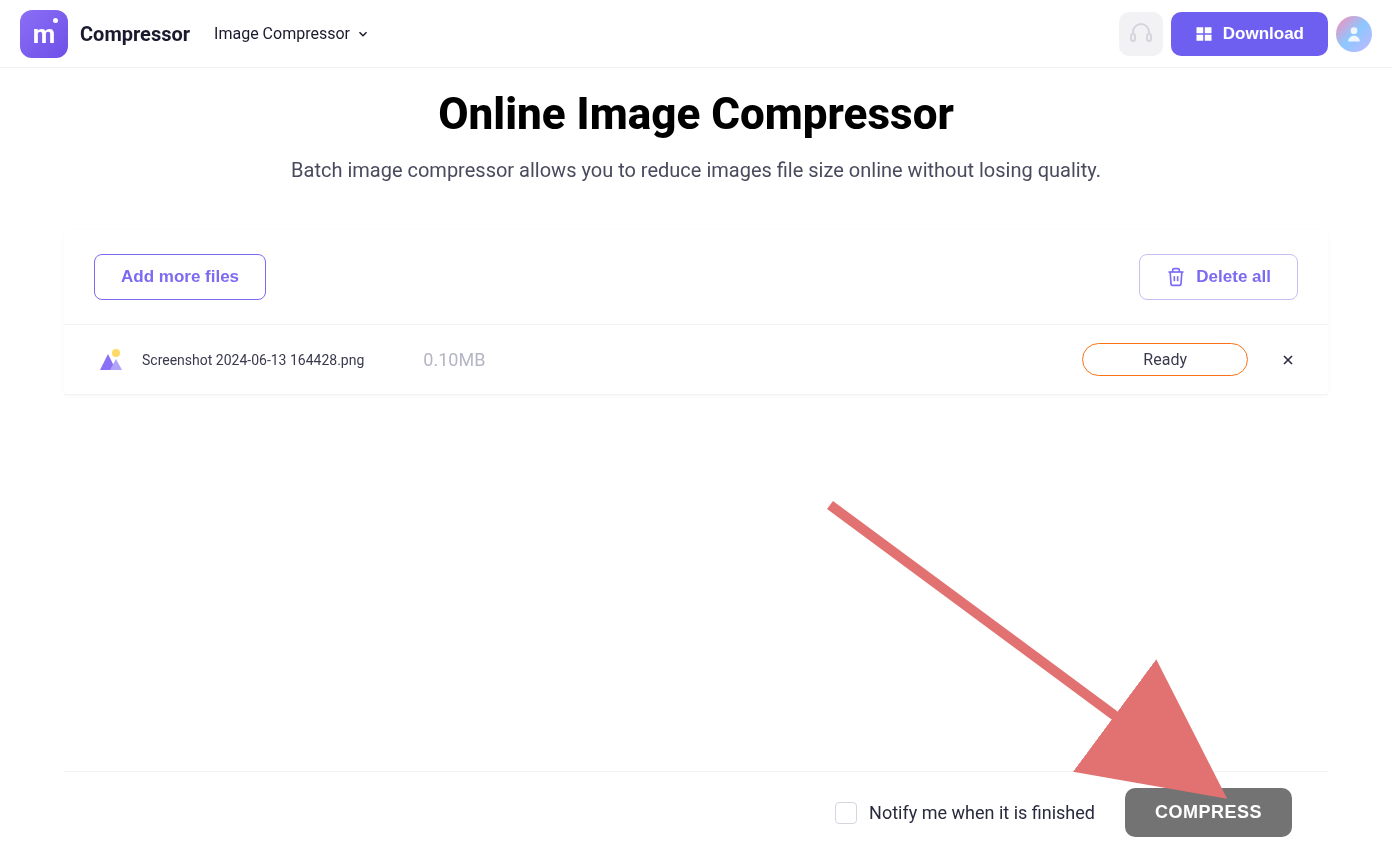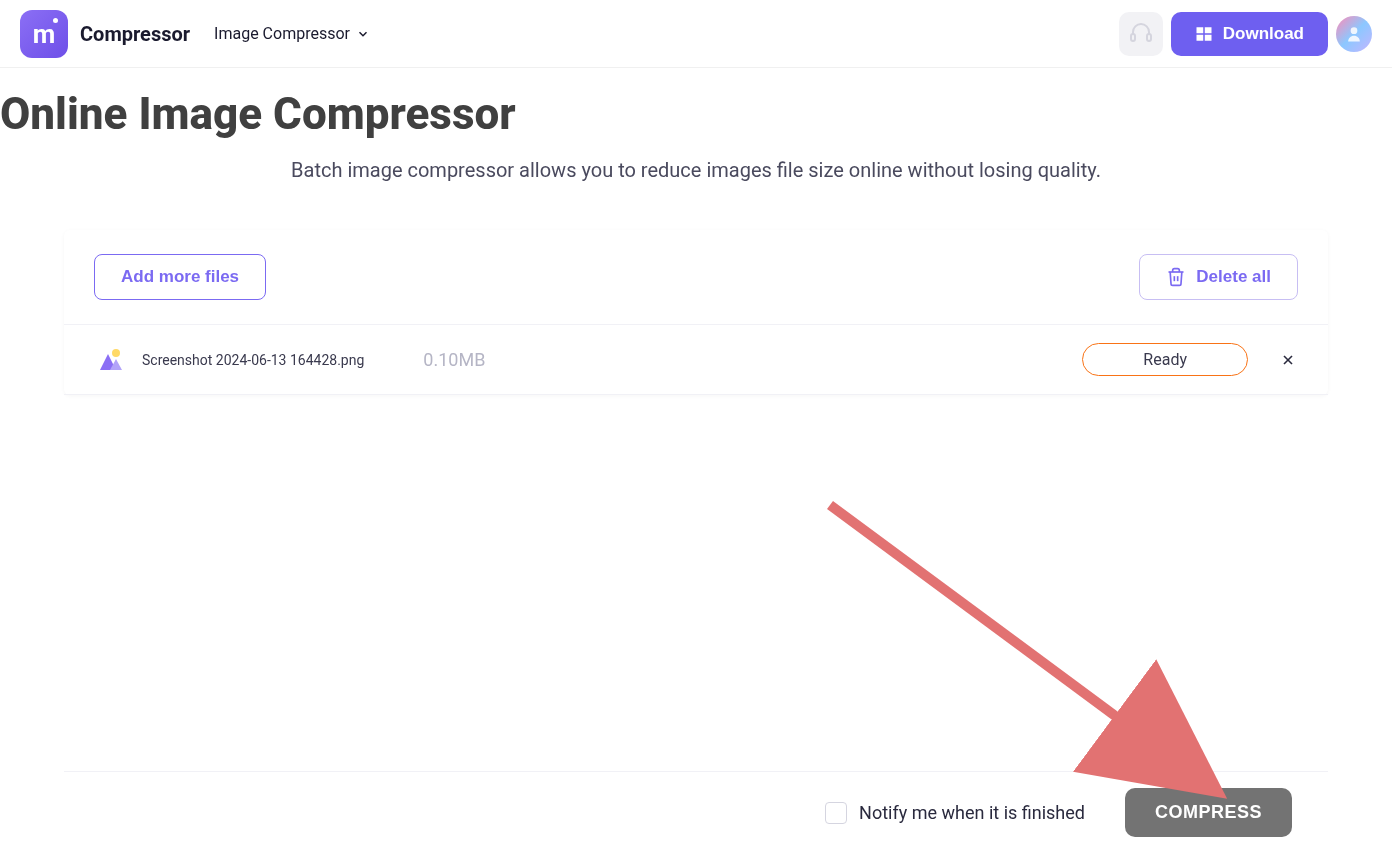--- a/index.html
+++ b/index.html
@@ -113,24 +113,24 @@
       justify-content: center;
       cursor: pointer;
     }
     .avatar-inner {
       width: 20px;
       height: 20px;
       color: white;
       opacity: 0.85;
     }
     .page-title {
-      text-align: left;
+      text-align: center;
       font-size: 44px;
       font-weight: 800;
-      color: #404040;
+      color: #000000;
       margin-top: 20px;
     }
     .page-subtitle {
       text-align: center;
       font-size: 20px;
       color: #4a4a5e;
       margin-top: 18px;
     }
     .panel {
       margin: 48px 64px 0;
@@ -227,21 +227,21 @@
       display: flex;
       align-items: center;
       justify-content: flex-end;
       padding: 16px 36px 16px 30px;
       gap: 18px;
     }
     .notify-row {
       display: flex;
       align-items: center;
       gap: 12px;
-      margin-right: 22px;
+      margin-right: 12px;
     }
     .checkbox {
       width: 22px;
       height: 22px;
       border: 1.5px solid #d5d5e0;
       border-radius: 4px;
       background: white;
       cursor: pointer;
     }
     .notify-label {

